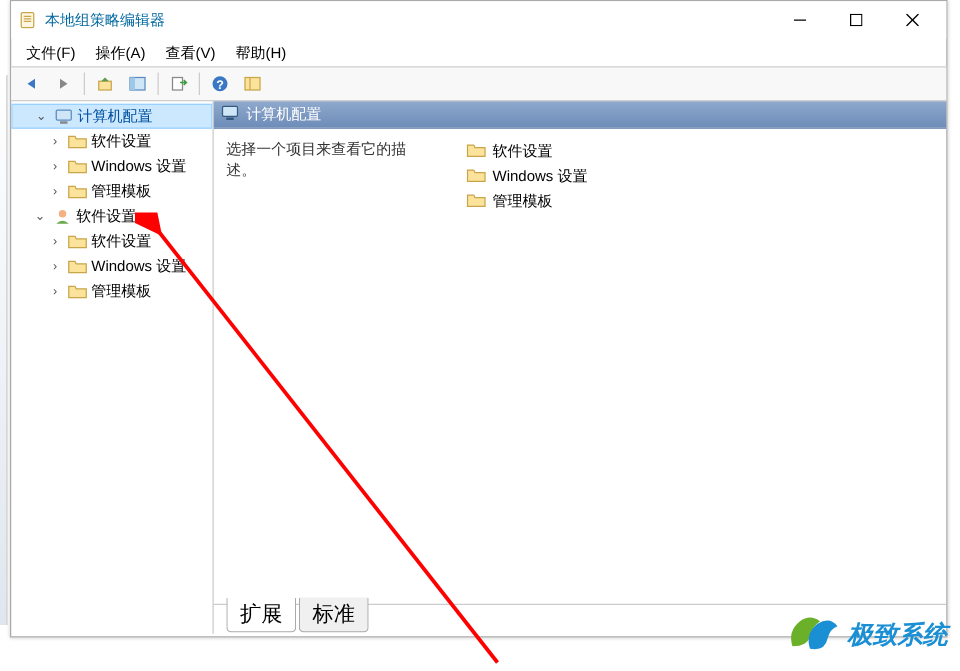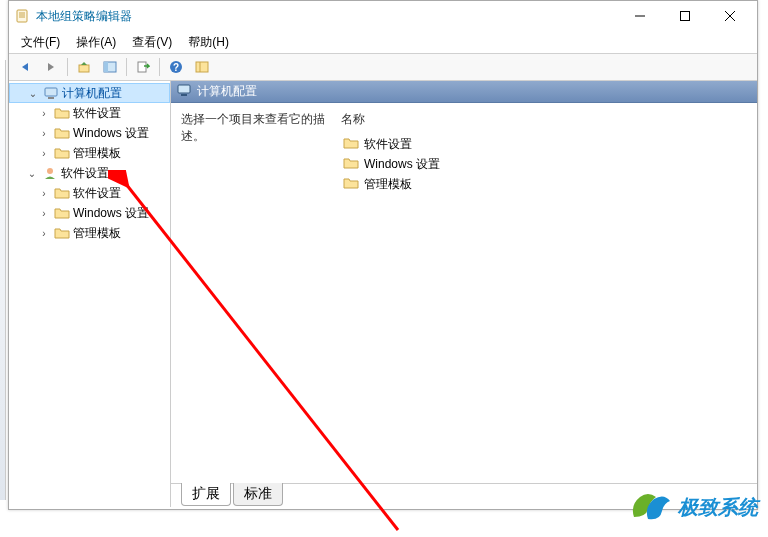--- a/index.html
+++ b/index.html
@@ -30,29 +30,29 @@
 
 
 .tree-node { display: flex; align-items: center; height: 20px; padding-left: 4px; cursor: pointer; white-space: nowrap; }
 .tree-node.selected { background: #cce8ff; border: 1px solid #99d1ff; }
 .expander { width: 14px; height: 14px; display: flex; align-items: center; justify-content: center; color: #555; font-size: 10px; }
 .node-icon { width: 16px; height: 16px; margin: 0 3px; display: flex; align-items: center; justify-content: center; }
 .ind { display: inline-block; }
 
 
 .right-header { height: 22px; background: #7a9bc7; background: linear-gradient(#8fa9cd, #6d8cb8); border-bottom: 1px solid #5a7aa5; display: flex; align-items: center; color: #fff; padding: 0 6px; gap: 6px; }
-.right-content { flex: 1; display: flex; padding: 8px 10px; }
+.right-content { flex: 1; display: flex; padding: 8px 10px; gap: 30px; }
 .detail-left { width: 160px; color: #333; }
 .detail-right { flex: 1; }
 .col-header { color: #333; margin-bottom: 6px; }
 .list-item { display: flex; align-items: center; height: 20px; gap: 5px; cursor: pointer; padding: 0 2px; }
 
 
 .tabs { height: 24px; display: flex; align-items: flex-end; padding-left: 10px; border-top: 1px solid #ccc; }
-.tab { padding: 2px 10px; border: 1px solid #aaa; border-top: none; border-radius: 0 0 4px 4px; margin-right: 2px; background: #f0f0f0; cursor: pointer; font-size: 14px; position: relative; top: -1px; }
+.tab { padding: 2px 10px; border: 1px solid #aaa; border-top: none; border-radius: 0 0 4px 4px; margin-right: 2px; background: #f0f0f0; cursor: pointer; font-size: 17px; position: relative; top: -1px; }
 .tab.active { background: #fff; }
 
 
 .folder-icon svg { width: 16px; height: 14px; }
 
 
 .arrow-svg { position: absolute; left: 108px; top: 170px; pointer-events: none; }
 
 
 .logo { position: absolute; right: 10px; bottom: 10px; display: flex; align-items: center; gap: 6px; font-size: 20px; font-weight: bold; font-style: italic; color: #1a8fd4; pointer-events: none; }
@@ -243,21 +243,20 @@
       <div class="right-header">
         <span><svg width="14" height="14">
               <rect x="1" y="2" width="12" height="8" rx="1" fill="#cfe6f7" stroke="#35587f"></rect>
               <rect x="4" y="11" width="6" height="2" fill="#35587f"></rect>
             </svg></span>
         <span>计算机配置</span>
       </div>
       <div class="right-content">
         <div class="detail-left">选择一个项目来查看它的描述。</div>
         <div class="detail-right">
-          <div class="col-header">名称</div>
           <div class="list-item">
             <span class="folder-icon"><svg viewBox="0 0 16 14">
                   <path d="M1 3 L6 3 L7 5 L15 5 L15 12 L1 12 Z" fill="#fce39b" stroke="#c9a54a"></path>
                 </svg></span>
             <span>软件设置</span>
           </div>
           <div class="list-item">
             <span class="folder-icon"><svg viewBox="0 0 16 14">
                   <path d="M1 3 L6 3 L7 5 L15 5 L15 12 L1 12 Z" fill="#fce39b" stroke="#c9a54a"></path>
                 </svg></span>

